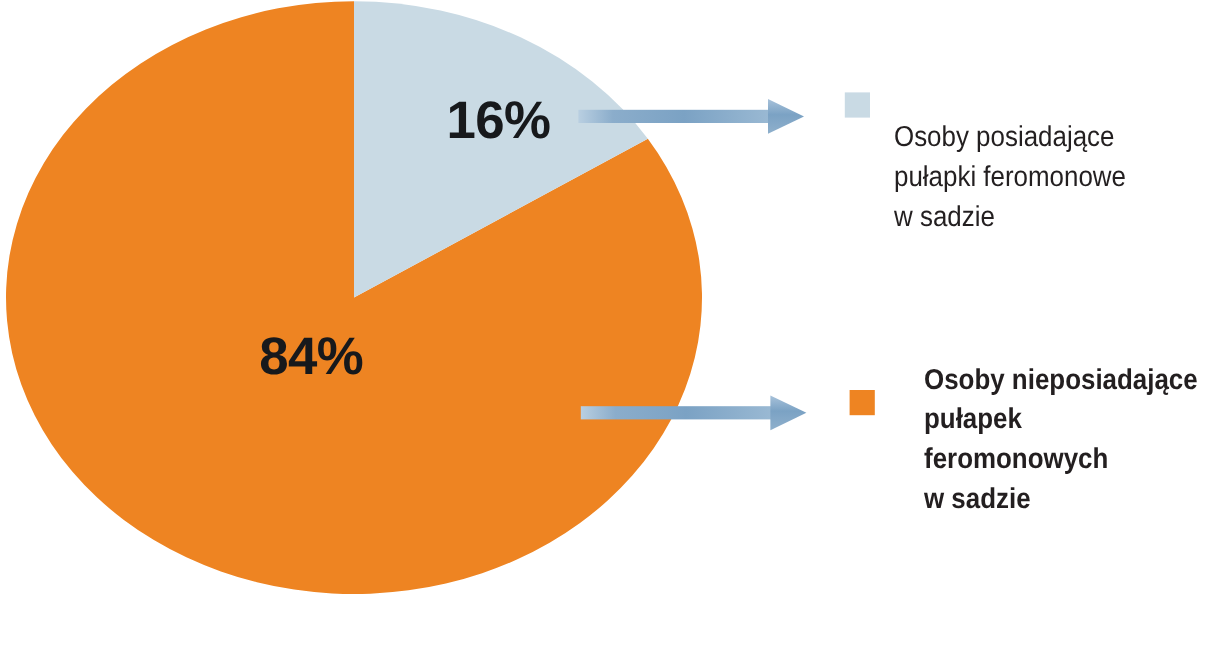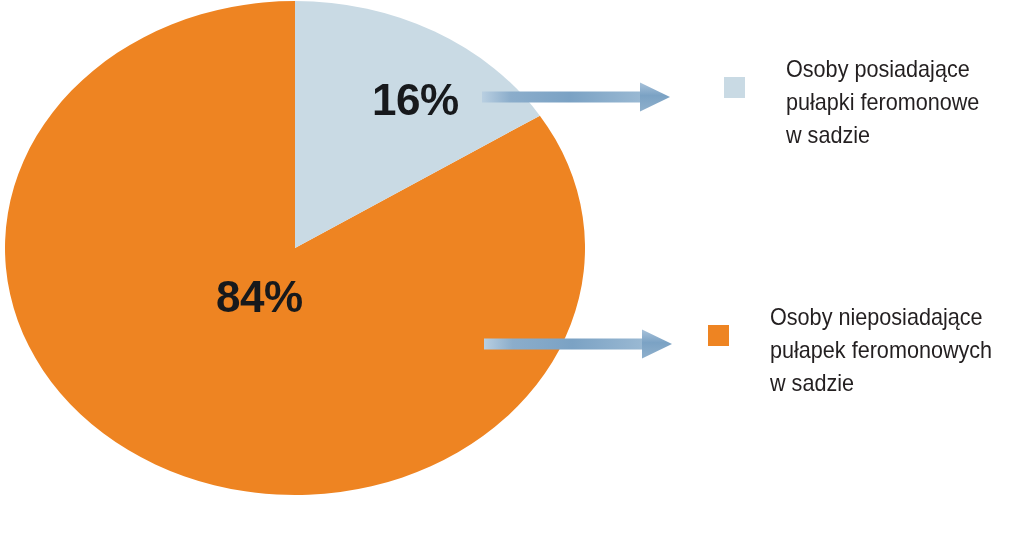--- a/index.html
+++ b/index.html
@@ -32,22 +32,22 @@
     font-size: 44px;
     fill: #17191c;
     letter-spacing: -0.5px;
   }
   
   .legend-entry {
     position: absolute;
     display: flex;
     align-items: flex-start;
   }
-  #legend-entry-0 { left: 724px; top: 52px; }
-  #legend-entry-1 { left: 708px; top: 300px; }
+  #legend-entry-0 { left: 704px; top: 52px; flex-direction: column; }
+  #legend-entry-1 { left: 708px; top: 300px; font-weight: bold; }
   .legend-swatch {
     width: 21px;
     height: 21px;
     flex: 0 0 auto;
     margin-top: 25px;
   }
   .legend-text {
     margin-left: 41px;
     font-family: "Liberation Sans Narrow", "Liberation Sans", sans-serif;
     font-size: 24px;

